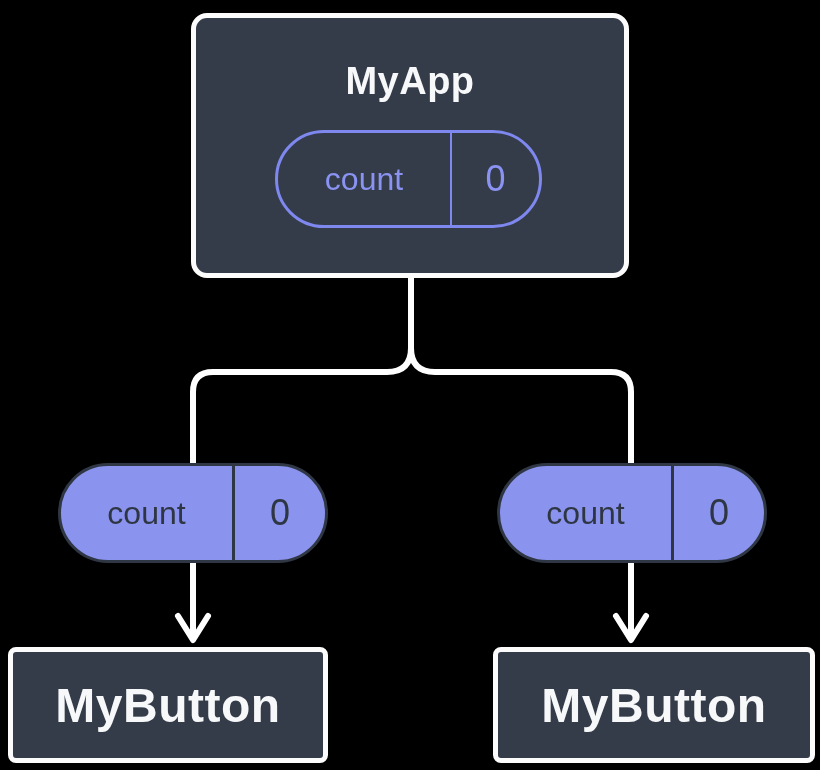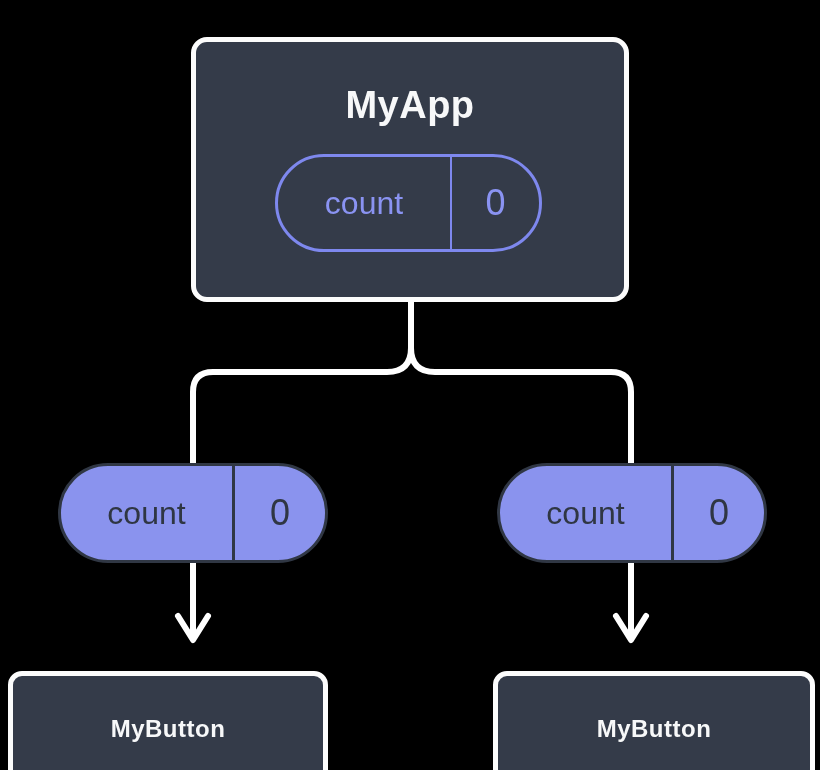--- a/index.html
+++ b/index.html
@@ -29,21 +29,20 @@
   }
   .connectors path.arrowhead {
     stroke-linecap: round;
   }
   .node-box {
     position: absolute;
     box-sizing: border-box;
     background: #343B49;
     border: 5px solid #FCFCFC;
     z-index: 2;
-    margin-top: 24px;
   }
   .app-box {
     left: 191px;
     top: 13px;
     width: 438px;
     height: 265px;
     border-radius: 16px;
   }
   .app-title {
     position: absolute;
@@ -101,23 +100,23 @@
     flex: 1;
     display: flex;
     align-items: center;
     justify-content: center;
     font-size: 36px;
   }
   .button-box {
     display: flex;
     align-items: center;
     justify-content: center;
-    border-radius: 14px;
+    border-radius: 8px;
     color: #F7F8F9;
-    font-size: 24px;
+    font-size: 48px;
     font-weight: 600;
     letter-spacing: 0.5px;
   }
   .button-left  { left: 8px;   top: 647px; width: 320px; height: 116px; }
   .button-right { left: 493px; top: 647px; width: 322px; height: 116px; }
 </style>
 </head>
 <body>
 
 <div class="canvas">

